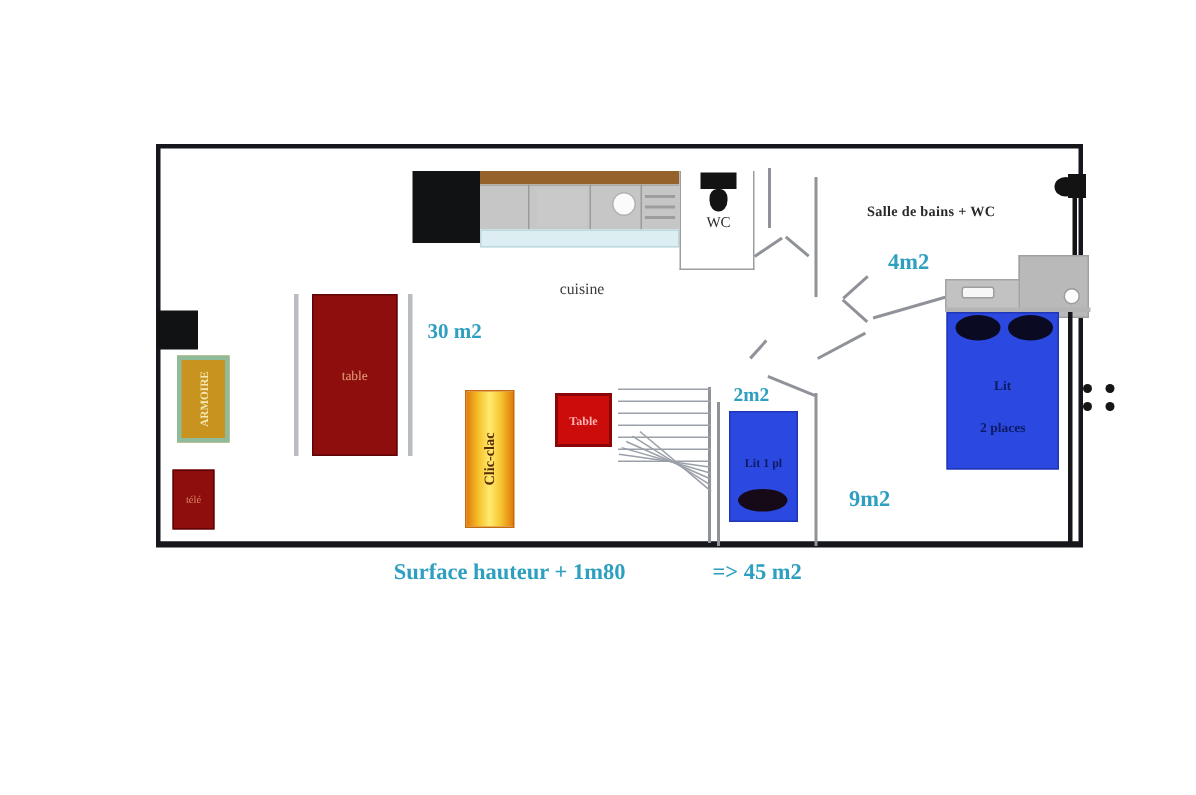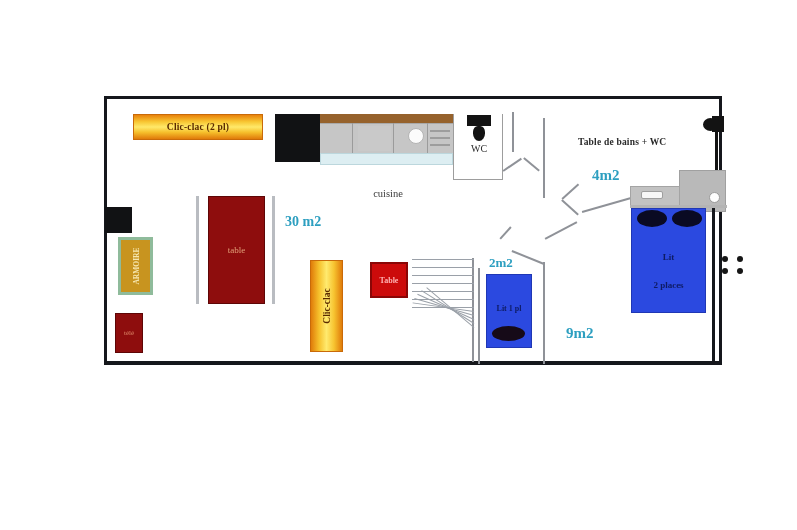--- a/index.html
+++ b/index.html
@@ -403,23 +403,20 @@
 </style>
 </head>
 <body>
 
 <div id="plan-root">
 
 
   <div class="wall-outer"></div>
   <div class="wall-bottom-thick"></div>
 
-  <div class="abs clicclac-h">
-    <span>Clic-clac (2 pl)</span>
-  </div>
 
   <div class="abs kitchen-dark"></div>
   <div class="abs kitchen-counter-top"></div>
   <div class="abs kitchen-cabinets"></div>
   <div class="abs cab-div" style="left:352px;"></div>
   <div class="abs cab-div" style="left:393px;"></div>
   <div class="abs cab-div" style="left:427px;"></div>
 
   <div class="abs stove">
     <div class="abs burner" style="left:364px; top:130px;"></div>
@@ -447,21 +444,21 @@
   <div class="abs thinline" style="left:503px; top:170px; width:22px; transform:rotate(-34deg);"></div>
   <div class="abs thinline" style="left:524px; top:157px; width:20px; transform:rotate(40deg);"></div>
 
   <div class="abs thinline" style="left:562px; top:198px; width:22px; transform:rotate(-42deg);"></div>
   <div class="abs thinline" style="left:562px; top:199px; width:22px; transform:rotate(42deg);"></div>
   <div class="abs thinline" style="left:582px; top:211px; width:50px; transform:rotate(-16deg);"></div>
   <div class="abs thinline" style="left:545px; top:238px; width:36px; transform:rotate(-28deg);"></div>
   <div class="abs thinline" style="left:512px; top:250px; width:34px; transform:rotate(22deg);"></div>
   <div class="abs thinline" style="left:500px; top:238px; width:16px; transform:rotate(-48deg);"></div>
 
-  <div class="abs label-sdb">Table de bains  +  WC</div>
+  <div class="abs label-sdb">Salle de bains  +  WC</div>
   <div class="abs area-teal sdb-area">4m2</div>
 
   <div class="abs wallfix-head"></div>
   <div class="abs wallfix-plate"></div>
   <div class="abs wallfix-stem"></div>
   <div class="abs shower-box"></div>
   <div class="abs shower-knob"></div>
   <div class="abs sink-unit"></div>
   <div class="abs sink-inner"></div>
   <div class="abs sdb-wall-top"></div>
@@ -513,14 +510,17 @@
   <div class="abs area-teal area-30">30 m2</div>
 
   <div class="abs blackbox-l"></div>
   <div class="abs armoire">
     <span>ARMOIRE</span>
   </div>
   <div class="abs tele">
     <span>télé</span>
   </div>
 
+  <div class="cap-row cap-surface-h">
+    <span class="left">Surface hauteur + 1m80</span><span>=&gt; 45 m2</span>
+  </div>
 
 </div>
 
 </body></html>

